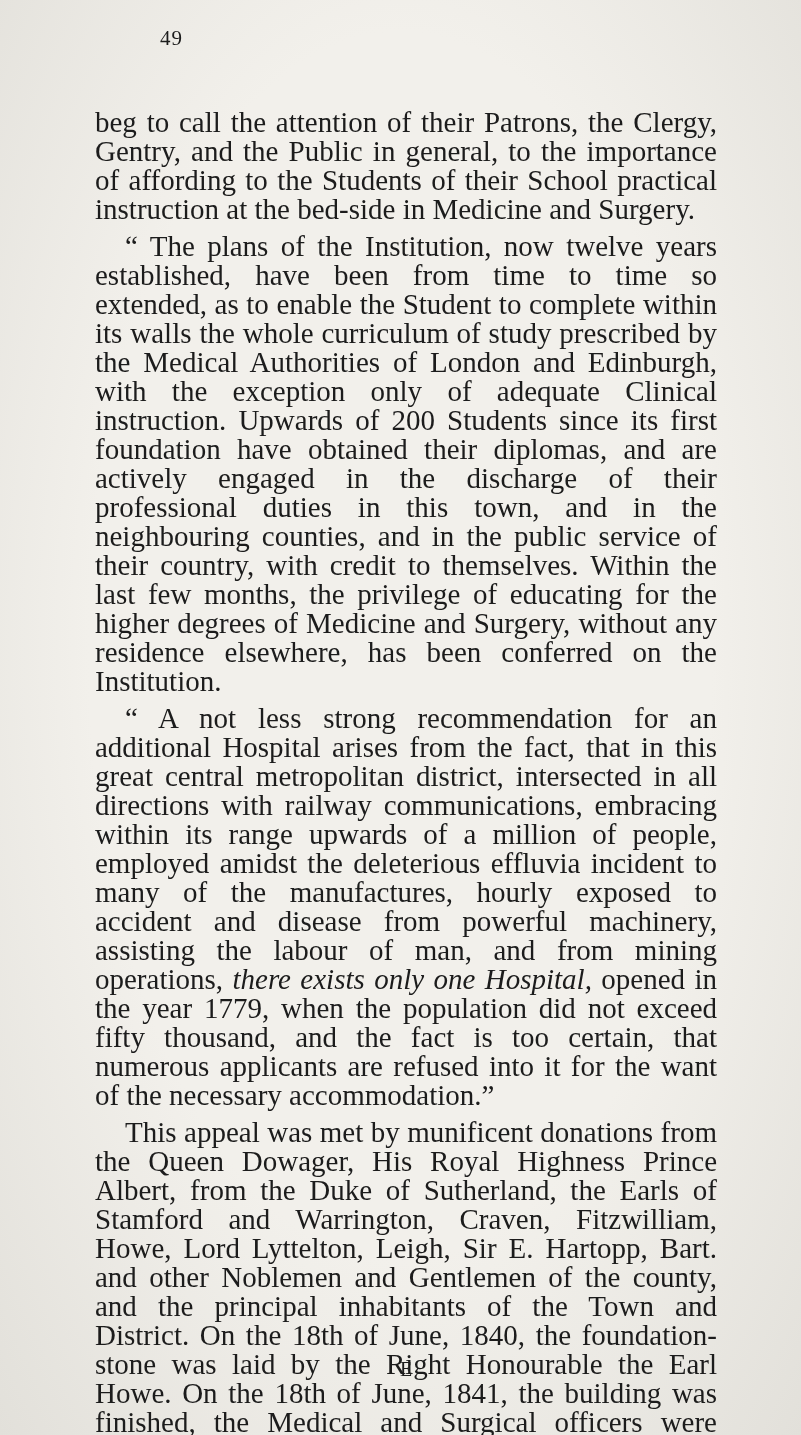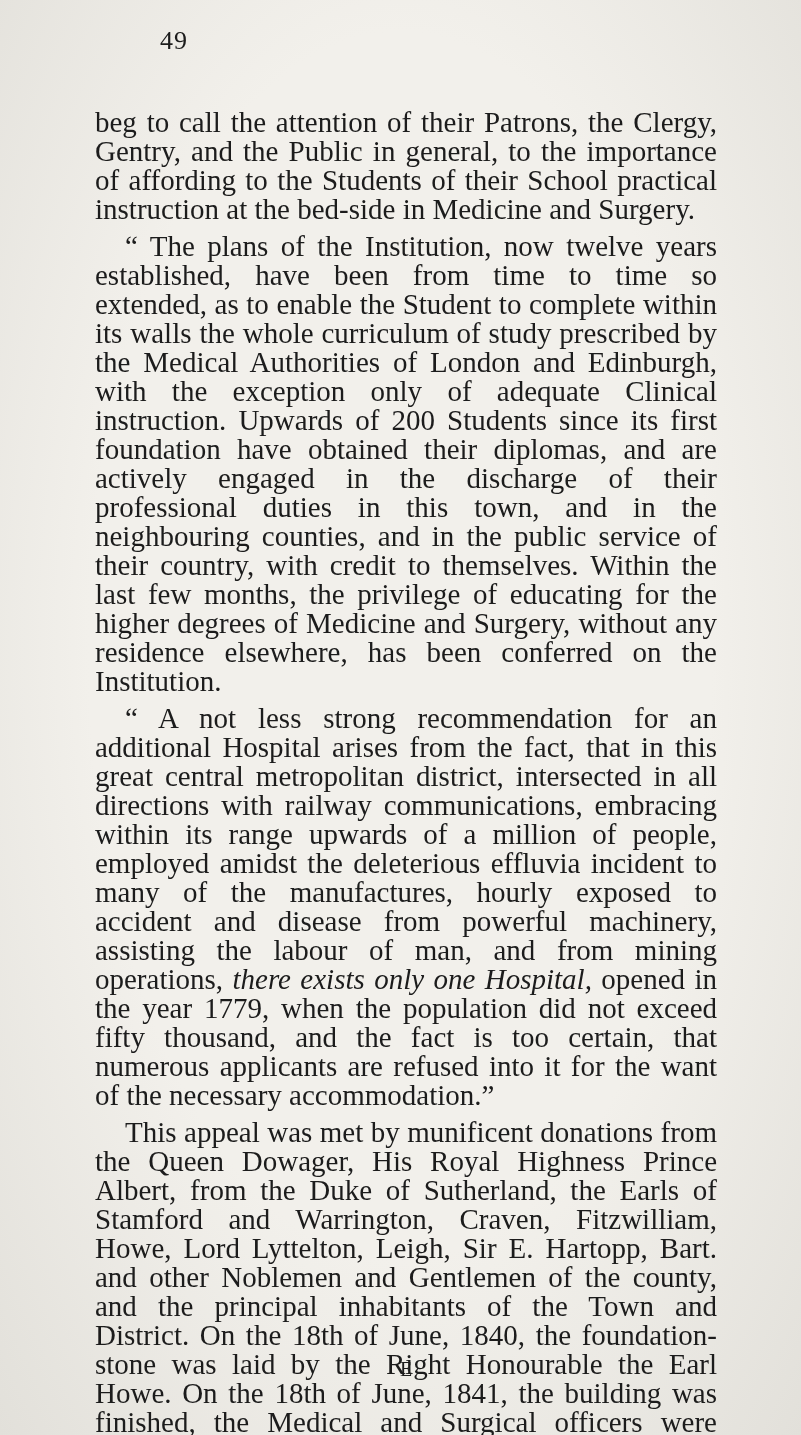--- a/index.html
+++ b/index.html
@@ -17,21 +17,21 @@
   }
   .page {
     position: absolute;
     inset: 0;
     background: radial-gradient(ellipse at 50% 45%, #f2f0eb 55%, #e2e0da 100%);
   }
   .page-number {
     position: absolute;
     top: 26px;
     left: 160px;
-    font-size: 26px;
+    font-size: 21px;
     letter-spacing: 1px;
   }
   .text-block {
     position: absolute;
     top: 88px;
     left: 95px;
     width: 622px;
     text-align: justify;
     font-size: 29px;
     line-height: 29px;

